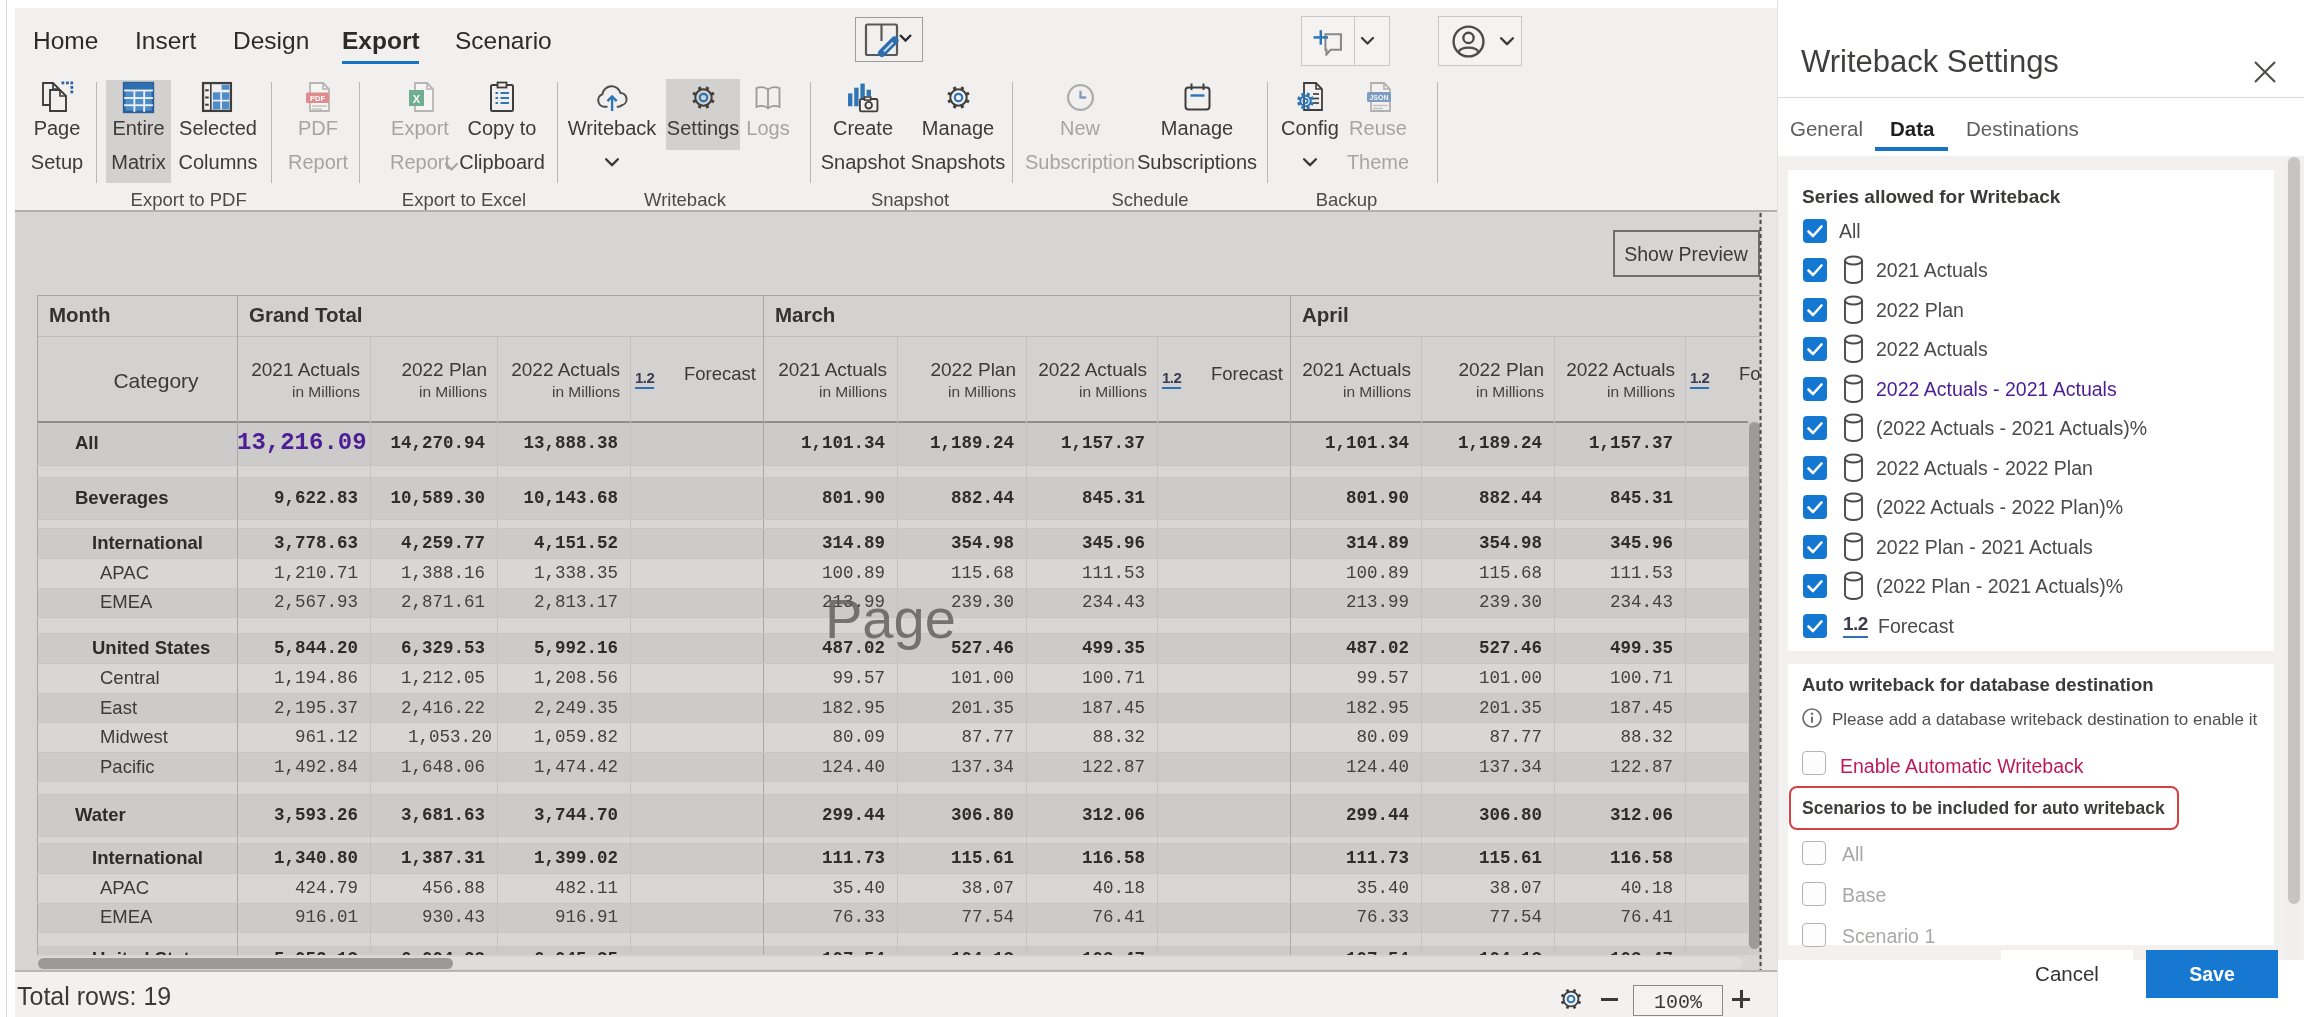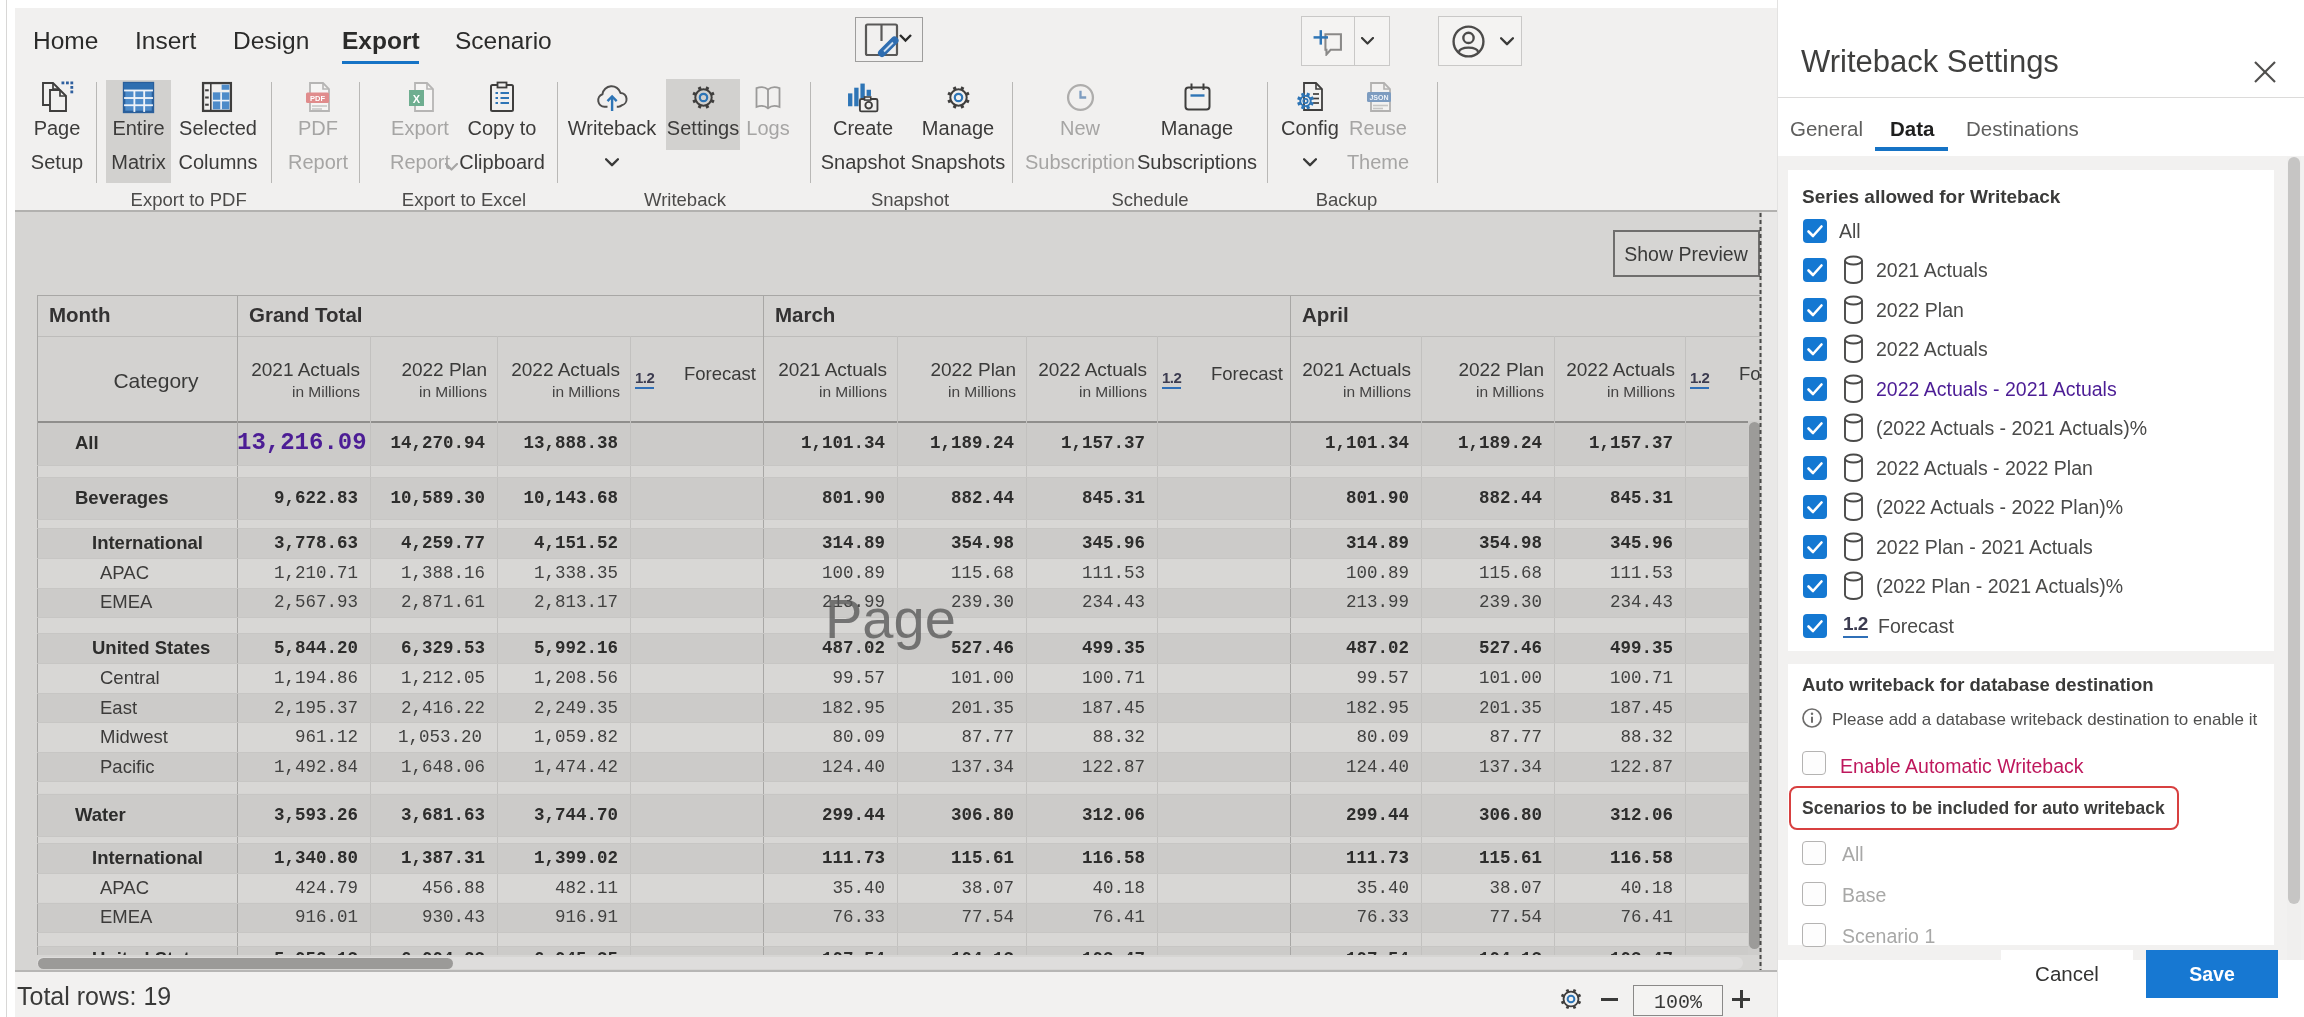--- a/index.html
+++ b/index.html
@@ -384,21 +384,21 @@
 <div class="mono" style="position:absolute;left:460px;top:402.54999999999995px;width:121px;text-align:right;font-size:17.5px;line-height:26px;font-weight:400;color:#414140;">2,249.35</div>
 <div class="mono" style="position:absolute;left:726px;top:402.54999999999995px;width:122px;text-align:right;font-size:17.5px;line-height:26px;font-weight:400;color:#414140;">182.95</div>
 <div class="mono" style="position:absolute;left:860px;top:402.54999999999995px;width:117px;text-align:right;font-size:17.5px;line-height:26px;font-weight:400;color:#414140;">201.35</div>
 <div class="mono" style="position:absolute;left:989px;top:402.54999999999995px;width:119px;text-align:right;font-size:17.5px;line-height:26px;font-weight:400;color:#414140;">187.45</div>
 <div class="mono" style="position:absolute;left:1253px;top:402.54999999999995px;width:119px;text-align:right;font-size:17.5px;line-height:26px;font-weight:400;color:#414140;">182.95</div>
 <div class="mono" style="position:absolute;left:1384px;top:402.54999999999995px;width:121px;text-align:right;font-size:17.5px;line-height:26px;font-weight:400;color:#414140;">201.35</div>
 <div class="mono" style="position:absolute;left:1517px;top:402.54999999999995px;width:119px;text-align:right;font-size:17.5px;line-height:26px;font-weight:400;color:#414140;">187.45</div>
 <div style="position:absolute;left:0px;top:430.29999999999995px;width:1723px;height:29.5px;background:#d8d7d5;overflow:hidden;"></div>
 <div style="position:absolute;left:63px;top:432.04999999999995px;font-size:18.5px;color:#3c3b3a;font-weight:400;white-space:nowrap;line-height:26px;">Midwest</div>
 <div class="mono" style="position:absolute;left:200px;top:432.04999999999995px;width:121px;text-align:right;font-size:17.5px;line-height:26px;font-weight:400;color:#414140;">961.12</div>
-<div class="mono" style="position:absolute;left:330px;top:432.04999999999995px;width:115px;text-align:right;font-size:17.5px;line-height:26px;font-weight:400;color:#414140;">1,053.20</div>
+<div class="mono" style="position:absolute;left:340px;top:432.04999999999995px;width:115px;text-align:right;font-size:17.5px;line-height:26px;font-weight:400;color:#414140;">1,053.20</div>
 <div class="mono" style="position:absolute;left:460px;top:432.04999999999995px;width:121px;text-align:right;font-size:17.5px;line-height:26px;font-weight:400;color:#414140;">1,059.82</div>
 <div class="mono" style="position:absolute;left:726px;top:432.04999999999995px;width:122px;text-align:right;font-size:17.5px;line-height:26px;font-weight:400;color:#414140;">80.09</div>
 <div class="mono" style="position:absolute;left:860px;top:432.04999999999995px;width:117px;text-align:right;font-size:17.5px;line-height:26px;font-weight:400;color:#414140;">87.77</div>
 <div class="mono" style="position:absolute;left:989px;top:432.04999999999995px;width:119px;text-align:right;font-size:17.5px;line-height:26px;font-weight:400;color:#414140;">88.32</div>
 <div class="mono" style="position:absolute;left:1253px;top:432.04999999999995px;width:119px;text-align:right;font-size:17.5px;line-height:26px;font-weight:400;color:#414140;">80.09</div>
 <div class="mono" style="position:absolute;left:1384px;top:432.04999999999995px;width:121px;text-align:right;font-size:17.5px;line-height:26px;font-weight:400;color:#414140;">87.77</div>
 <div class="mono" style="position:absolute;left:1517px;top:432.04999999999995px;width:119px;text-align:right;font-size:17.5px;line-height:26px;font-weight:400;color:#414140;">88.32</div>
 <div style="position:absolute;left:0px;top:459.79999999999995px;width:1723px;height:29.5px;background:#cccbc9;overflow:hidden;"></div>
 <div style="position:absolute;left:63px;top:461.54999999999995px;font-size:18.5px;color:#3c3b3a;font-weight:400;white-space:nowrap;line-height:26px;">Pacific</div>
 <div class="mono" style="position:absolute;left:200px;top:461.54999999999995px;width:121px;text-align:right;font-size:17.5px;line-height:26px;font-weight:400;color:#414140;">1,492.84</div>

